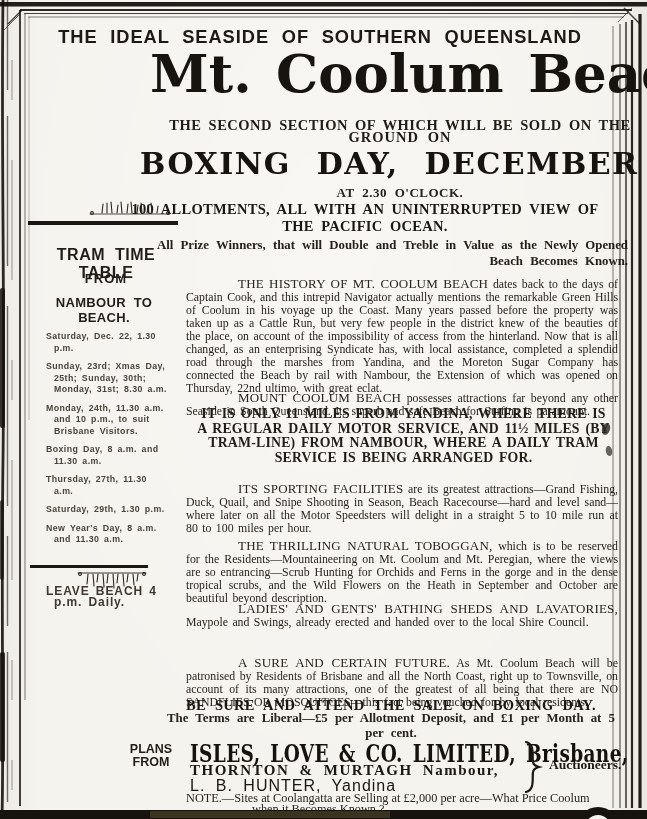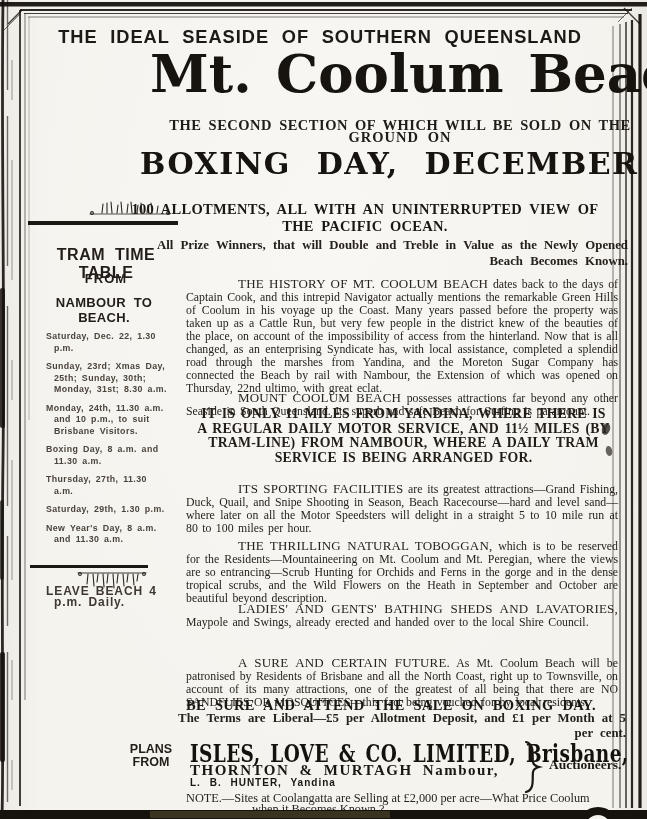--- a/index.html
+++ b/index.html
@@ -44,35 +44,35 @@
   .p-mount{top:379px;}
   .notice{top:407px; left:196px; width:415px; text-align:center; font-weight:bold;
     font-size:13.8px; line-height:14.6px; letter-spacing:.2px; word-spacing:2px; color:#221d17;}
   .p-sport{top:470px;}
   .p-tobog{top:527px;}
   .p-ladies{top:590px;}
   .p-golf{top:618px;}
   .p-future{top:644px;}
   .closing{top:697px; left:156px; width:470px; text-align:center; font-weight:bold;
     font-size:14.5px; letter-spacing:.3px; word-spacing:5px; color:#1b1713;}
-  .terms{top:711px; left:156px; width:470px; text-align:right; font-weight:bold;
+  .terms{top:711px; left:156px; width:470px; text-align:center; font-weight:bold;
     font-size:12.8px; line-height:14.5px; word-spacing:4px;}
 
   
   .plans{top:743px; left:126px; width:50px; text-align:center;
     font-family:"Liberation Sans", sans-serif; font-weight:bold; font-size:12.5px;
     line-height:12.5px; color:#221d18;}
   .agent1{top:739px; left:190px; white-space:nowrap; transform:scaleX(.74);
     transform-origin:left top; font-family:"DejaVu Serif", serif; font-weight:bold;
     font-size:25px; letter-spacing:.5px; word-spacing:4px; color:#15110d;}
   .agent2{top:762px; left:190px; white-space:nowrap;
     font-family:Liberation Serif, serif; font-weight:bold; font-size:15px;
     letter-spacing:1.5px; word-spacing:5px; color:#1b1713;}
   .agent3{top:777px; left:190px; white-space:nowrap;
-    font-family:"Liberation Sans", sans-serif; font-weight:bold; font-size:10px;
+    font-family:"Liberation Sans", sans-serif; font-weight:normal; font-size:16px;
     letter-spacing:1px; word-spacing:5px; color:#1b1713;}
   .auction{top:757px; left:549px; font-weight:bold; font-size:13.5px; color:#1b1713;}
   .brace{top:740px; left:523px; width:22px; height:54px;}
   .note1{top:791px; left:186px; font-size:12.3px; color:#28231d; white-space:nowrap;}
   .note2{top:802px; left:252px; font-size:12.3px; color:#28231d; white-space:nowrap;}
 
   
   .orn-top{top:200px; left:88px;}
   .rule-top{top:221px; left:28px; width:150px; height:3.5px; background:#1b1713;}
   .tt-title{top:246px; left:34px; width:144px; text-align:center;
@@ -137,20 +137,21 @@
     <rect x="0" y="810" width="647" height="9" fill="#16120e"></rect>
     <rect x="150" y="811" width="240" height="7" fill="#5c5430" opacity=".5"></rect>
     <circle cx="598" cy="828" r="17" fill="#f5f3ee" stroke="#16120e" stroke-width="8"></circle>
   </svg>
 
   <div class="abs masthead">THE IDEAL SEASIDE OF SOUTHERN QUEENSLAND</div>
   <h1 class="abs title">Mt. Coolum Beach</h1>
   <div class="abs sub1">THE SECOND SECTION OF WHICH WILL BE SOLD ON THE</div>
   <div class="abs sub2">GROUND ON</div>
   <div class="abs saledate">BOXING DAY, DECEMBER 26</div>
+  <div class="abs saletime">AT 2.30 O'CLOCK.</div>
   <div class="abs allot">100 ALLOTMENTS, ALL WITH AN UNINTERRUPTED VIEW OF THE PACIFIC OCEAN.</div>
   <div class="abs prize">All Prize Winners, that will Double and Treble in Value as the Newly Opened Beach Becomes Known.</div>
 
   <svg class="abs orn-top" width="84" height="18" viewBox="0 0 84 18">
     <g stroke="#2b2620" stroke-width="1.1" fill="none" stroke-linecap="round">
       <path d="M2,14 H82" stroke-width=".8"></path>
       <circle cx="4" cy="13" r="1.4"></circle>
         <circle cx="80" cy="13" r="1.4"></circle>
       <path d="M14,13 L15,4"></path>
         <path d="M19,13 L19,3"></path>

